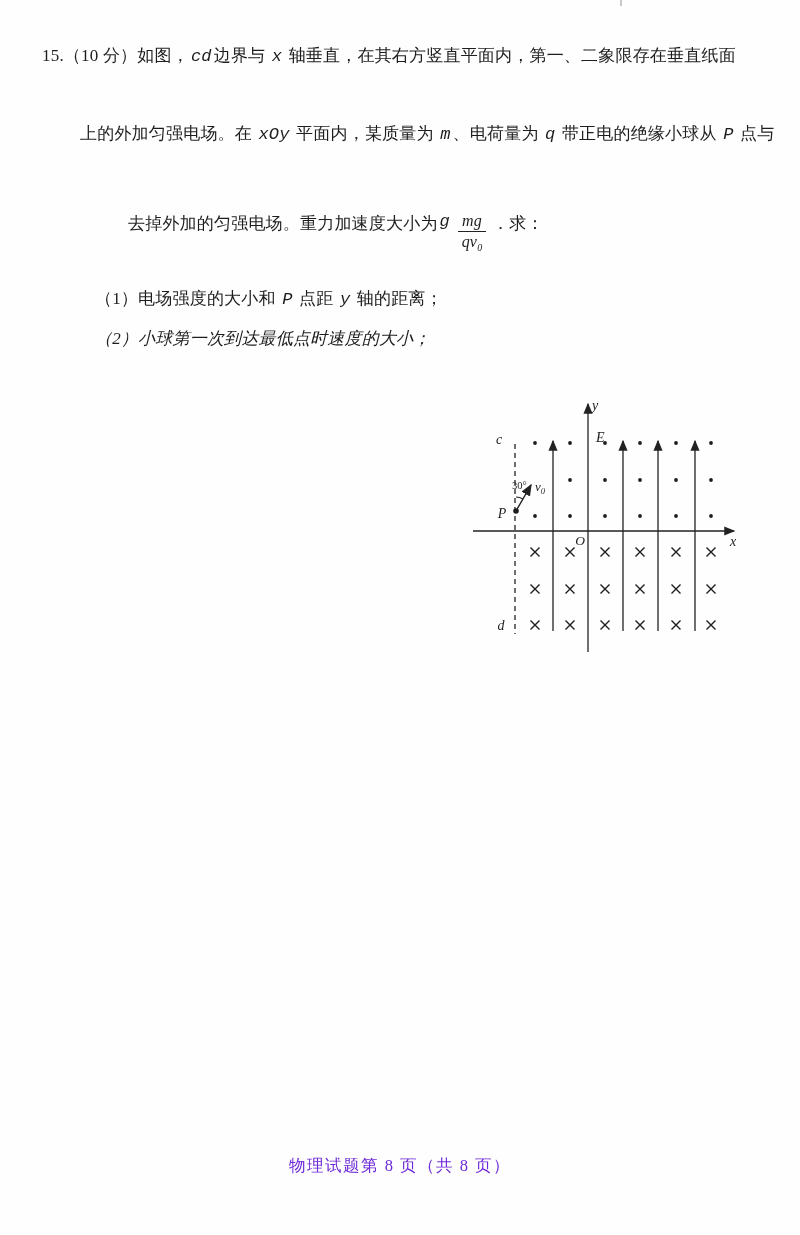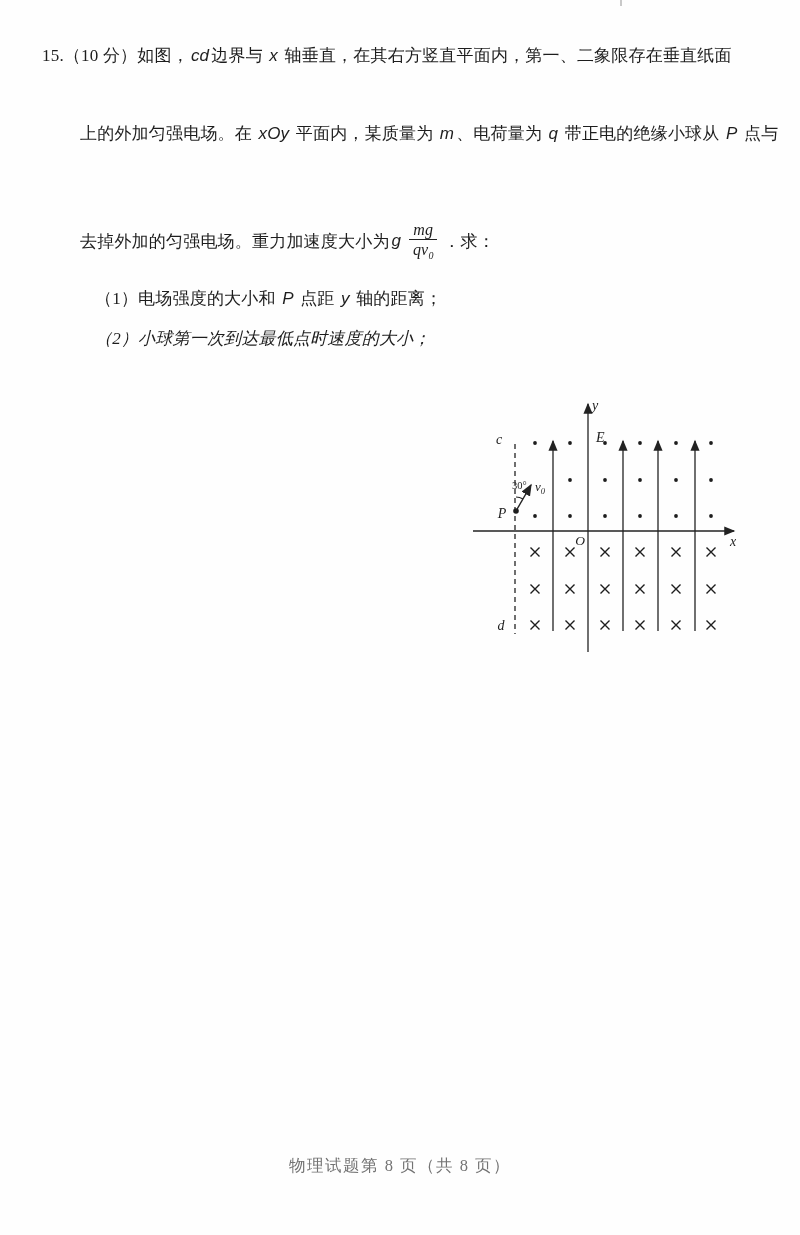--- a/index.html
+++ b/index.html
@@ -2,37 +2,37 @@
 <html><head>
 <meta charset="utf-8">
 <style>
   html,body{margin:0;padding:0;background:#ffffff;}
   .page{
     position:relative;width:800px;height:1235px;background:#fefefe;
     font-family:"Liberation Serif","DejaVu Serif",serif;color:#1d1d1d;overflow:hidden;
   }
   .scan-tick{position:absolute;left:620px;top:0;width:2px;height:6px;background:#c9c9c9;}
   .line{position:absolute;font-size:17px;white-space:nowrap;letter-spacing:0.2px;}
-  .line-flex{display:flex;align-items:center;}
+  .line-flex{display:flex;align-items:flex-start;margin-left:48px;}
   .seg-t{}
-  .seg-v{font-style:italic;font-family:Liberation Sans, sans-serif;margin:0 2px;}
+  .seg-v{font-style:italic;font-family:Liberation Mono, monospace;margin:0 2px;}
   sub.seg-sub{font-size:10.5px;font-style:italic;margin-right:1px;}
   .frac{
     display:inline-flex;flex-direction:column;align-items:center;vertical-align:middle;
     margin:0 6px;line-height:1.1;font-size:16px;font-style:italic;
   }
   .frac .num{border-bottom:1.3px solid #222;padding:0 4px 1px;}
   .frac .den{padding-top:1px;}
   .frac sub{font-size:10px;}
   .figure{position:absolute;left:458px;top:394px;width:300px;height:282px;}
   svg text{font-family:"Liberation Serif","DejaVu Serif",serif;fill:#1d1d1d;}
   .svg-var{font-style:italic;}
   .footer{
     position:absolute;top:1155px;left:0;width:100%;text-align:center;
-    font-size:16.5px;letter-spacing:1.5px;color:#737373;
+    font-size:16.5px;letter-spacing:1.5px;color:#6d28d9;
   }
 </style>
 </head>
 <body>
 
 <div class="page">
 
   <div class="scan-tick"></div>
 
   <div class="line" style="left:42px;top:44px;"><span class="seg-t">15.（10 分）如图，</span><span class="seg-v">cd</span><span class="seg-t">边界与 </span><span class="seg-v">x</span><span class="seg-t"> 轴垂直，在其右方竖直平面内，第一、二象限存在垂直纸面</span></div>

